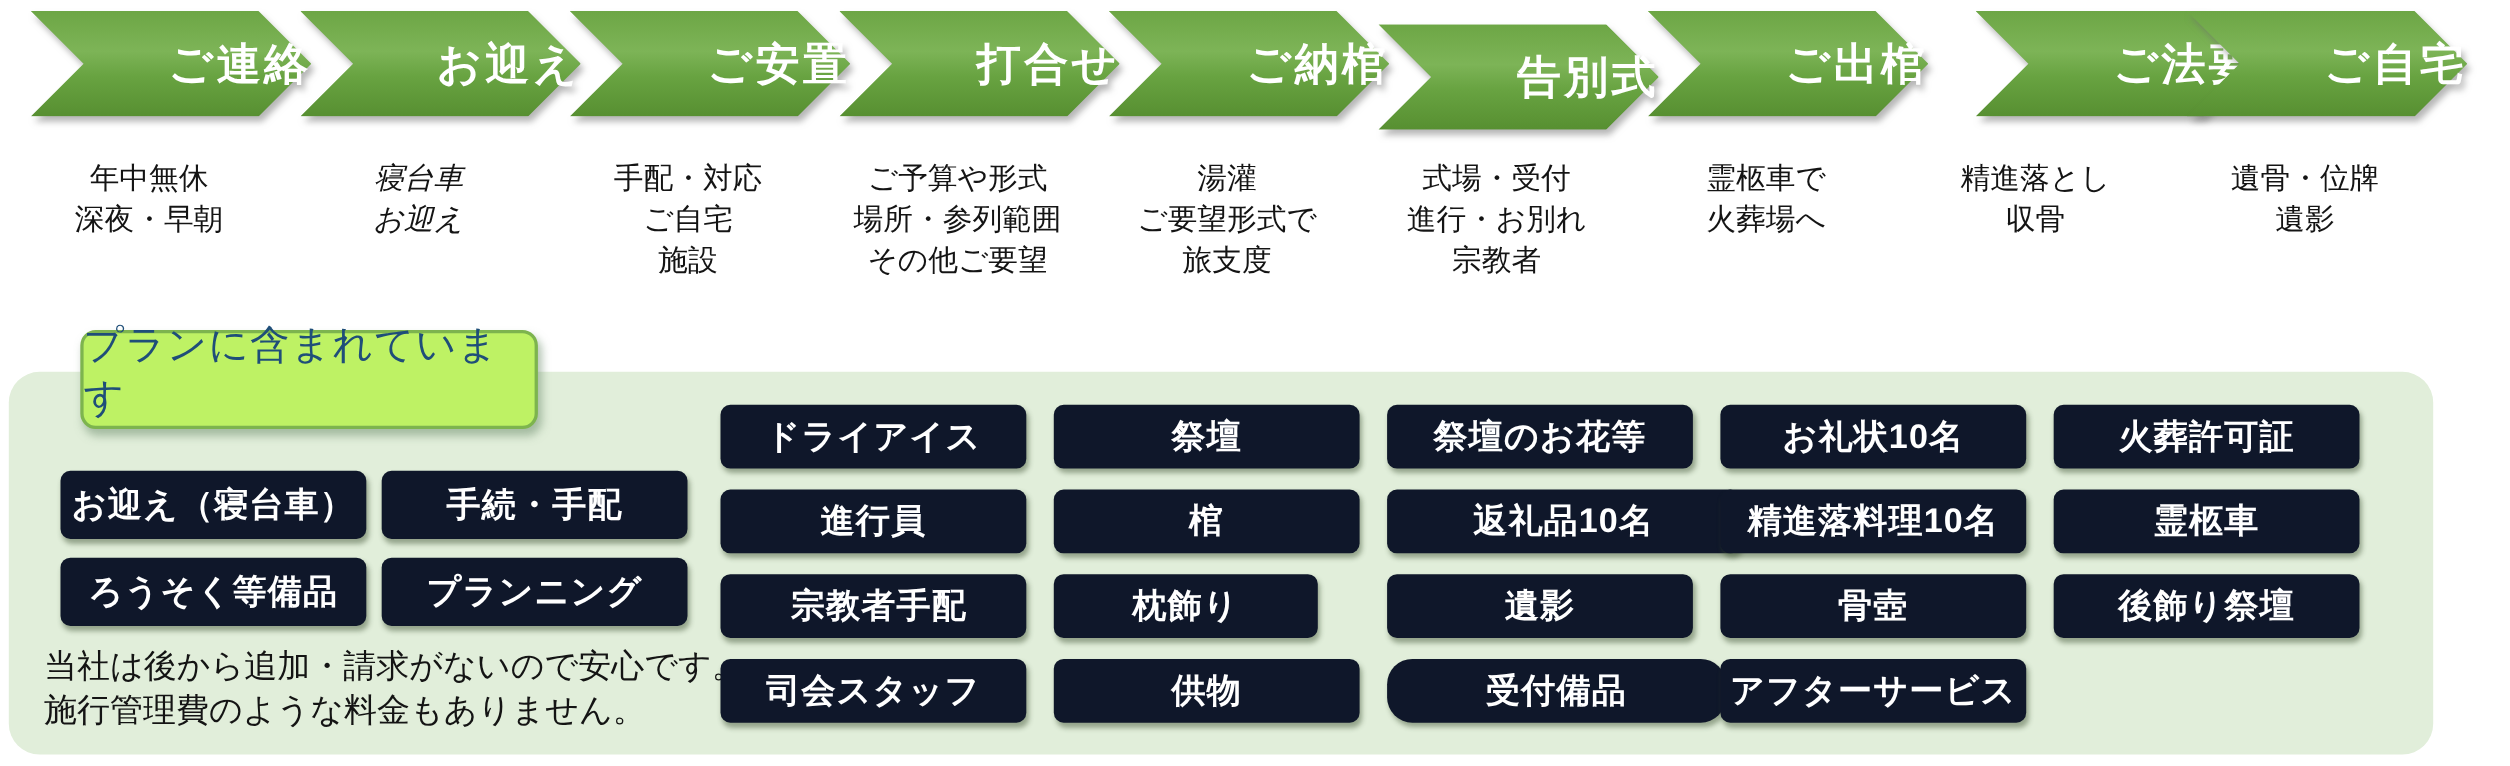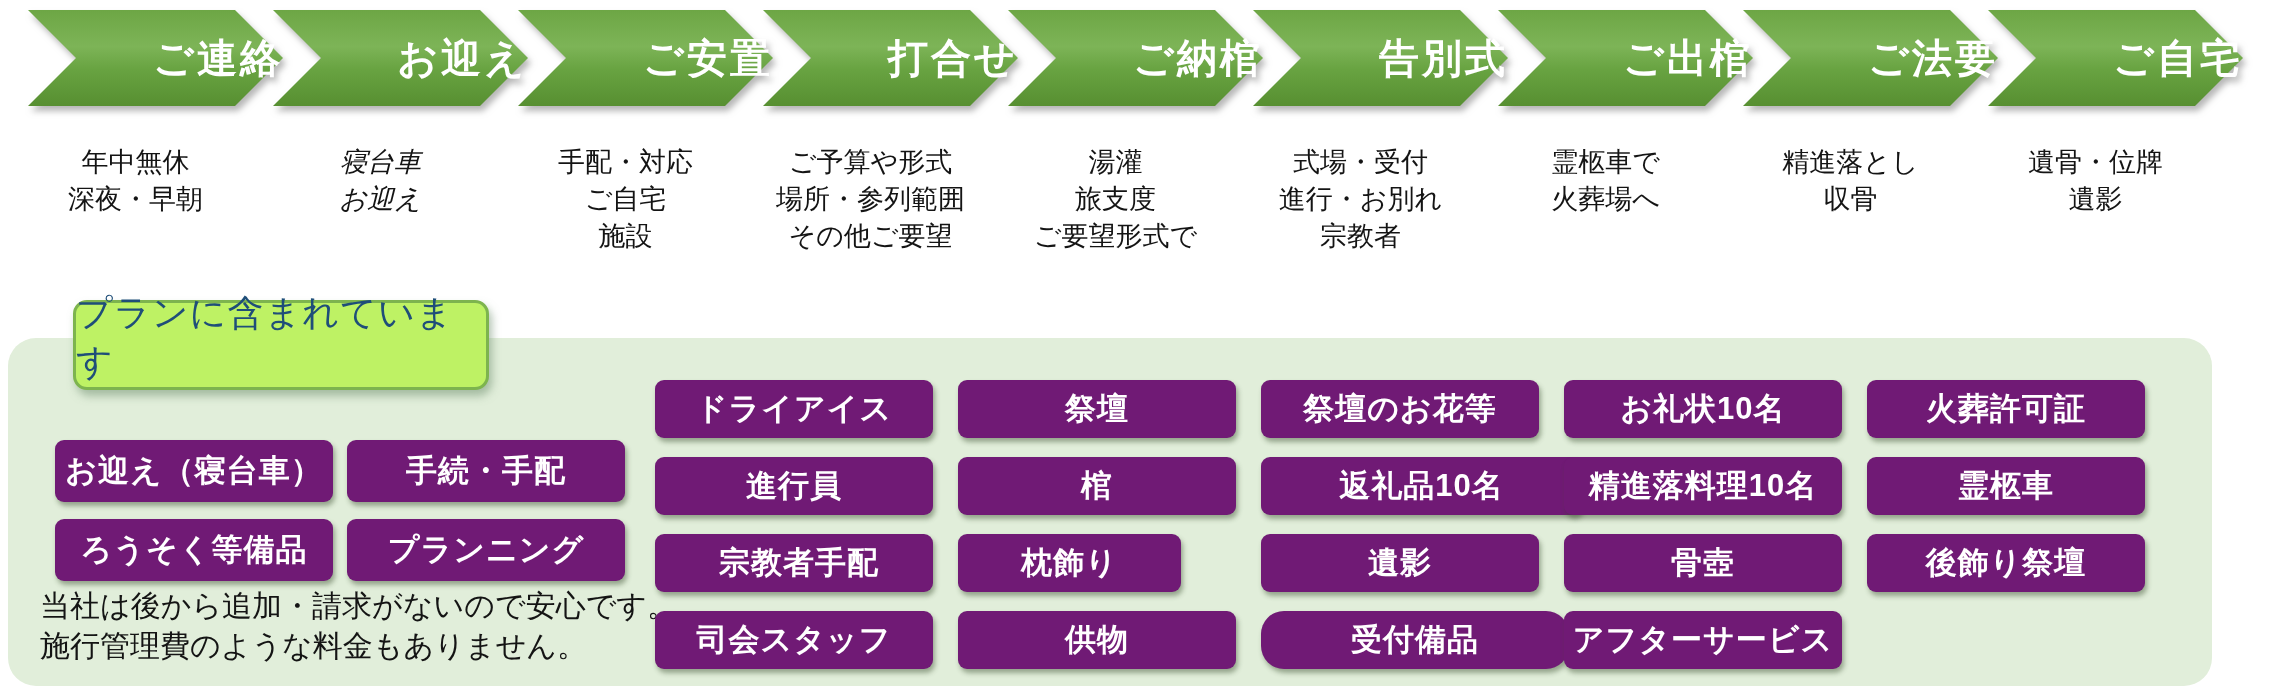--- a/index.html
+++ b/index.html
@@ -31,25 +31,25 @@
     background:#e1eeda;border-radius:28px;
   }
   .plan-label{
     position:absolute;left:73px;top:300px;width:410px;height:84px;
     background:#bef264;border:3px solid #7db44e;border-radius:14px;
     box-shadow:3px 6px 8px rgba(115,145,115,0.55);
     display:flex;align-items:flex-end;justify-content:center;
     font-size:36px;color:#1f4e79;letter-spacing:1px;
   }
   .badge{
-    position:absolute;background:#701a75;border-radius:9px;
+    position:absolute;background:#0f172a;border-radius:9px;
     box-shadow:2px 4px 5px rgba(55,75,45,0.45);
     display:flex;align-items:center;justify-content:center;
     color:#ffffff;font-size:31px;font-weight:bold;letter-spacing:1px;
-    white-space:nowrap;box-sizing:border-box;margin-top:12px;
+    white-space:nowrap;box-sizing:border-box;
   }
   .note{
     position:absolute;left:40px;top:586px;
     font-family:"Liberation Serif",serif;font-size:30px;line-height:40px;color:#141414;
   }
 </style>
 </head>
 <body>
 
 <div id="canvas">
@@ -88,41 +88,41 @@
         <div>ご予算や形式</div>
         <div>場所・参列範囲</div>
         <div>その他ご要望</div>
       </div>
       <div class="arrow" style="left: 1008px;">
         <div class="arrow-shape"></div>
         <div class="arrow-label">ご納棺</div>
       </div>
       <div class="desc" style="left: 988px;">
         <div>湯灌</div>
+        <div>ご要望形式で</div>
         <div>旅支度</div>
-        <div>ご要望形式で</div>
       </div>
-      <div class="arrow" style="left: 1253px;">
+      <div class="arrow" style="left: 1253px; margin-top: 12px;">
         <div class="arrow-shape"></div>
         <div class="arrow-label">告別式</div>
       </div>
       <div class="desc" style="left: 1233px;">
         <div>式場・受付</div>
         <div>進行・お別れ</div>
         <div>宗教者</div>
       </div>
       <div class="arrow" style="left: 1498px;">
         <div class="arrow-shape"></div>
         <div class="arrow-label">ご出棺</div>
       </div>
       <div class="desc" style="left: 1478px;">
         <div>霊柩車で</div>
         <div>火葬場へ</div>
       </div>
-      <div class="arrow" style="left: 1743px;">
+      <div class="arrow" style="left: 1796px;">
         <div class="arrow-shape"></div>
         <div class="arrow-label">ご法要</div>
       </div>
       <div class="desc" style="left: 1723px;">
         <div>精進落とし</div>
         <div>収骨</div>
       </div>
       <div class="arrow" style="left: 1988px;">
         <div class="arrow-shape"></div>
         <div class="arrow-label">ご自宅</div>
@@ -151,21 +151,21 @@
     <div>施行管理費のような料金もありません。</div>
   </div>
 
   <div id="grid-badges">
       <div class="badge" style="left: 655px; top: 368px; width: 278px; height: 58px;">ドライアイス</div>
       <div class="badge" style="left: 655px; top: 445px; width: 278px; height: 58px;">進行員</div>
       <div class="badge" style="left: 655px; top: 522px; width: 278px; height: 58px; padding-left: 10px;">宗教者手配</div>
       <div class="badge" style="left: 655px; top: 599px; width: 278px; height: 58px;">司会スタッフ</div>
       <div class="badge" style="left: 958px; top: 368px; width: 278px; height: 58px;">祭壇</div>
       <div class="badge" style="left: 958px; top: 445px; width: 278px; height: 58px;">棺</div>
-      <div class="badge" style="left: 958px; top: 522px; width: 223px; height: 58px;">枕飾り</div>
+      <div class="badge" style="left: 958px; top: 522px; width: 240px; height: 58px;">枕飾り</div>
       <div class="badge" style="left: 958px; top: 599px; width: 278px; height: 58px;">供物</div>
       <div class="badge" style="left: 1261px; top: 368px; width: 278px; height: 58px;">祭壇のお花等</div>
       <div class="badge" style="left: 1261px; top: 445px; width: 321px; height: 58px;">返礼品10名</div>
       <div class="badge" style="left: 1261px; top: 522px; width: 278px; height: 58px;">遺影</div>
       <div class="badge" style="left: 1261px; top: 599px; width: 308px; height: 58px; border-radius: 23px;">受付備品</div>
       <div class="badge" style="left: 1564px; top: 368px; width: 278px; height: 58px;">お礼状10名</div>
       <div class="badge" style="left: 1564px; top: 445px; width: 278px; height: 58px;">精進落料理10名</div>
       <div class="badge" style="left: 1564px; top: 522px; width: 278px; height: 58px;">骨壺</div>
       <div class="badge" style="left: 1564px; top: 599px; width: 278px; height: 58px;">アフターサービス</div>
       <div class="badge" style="left: 1867px; top: 368px; width: 278px; height: 58px;">火葬許可証</div>

